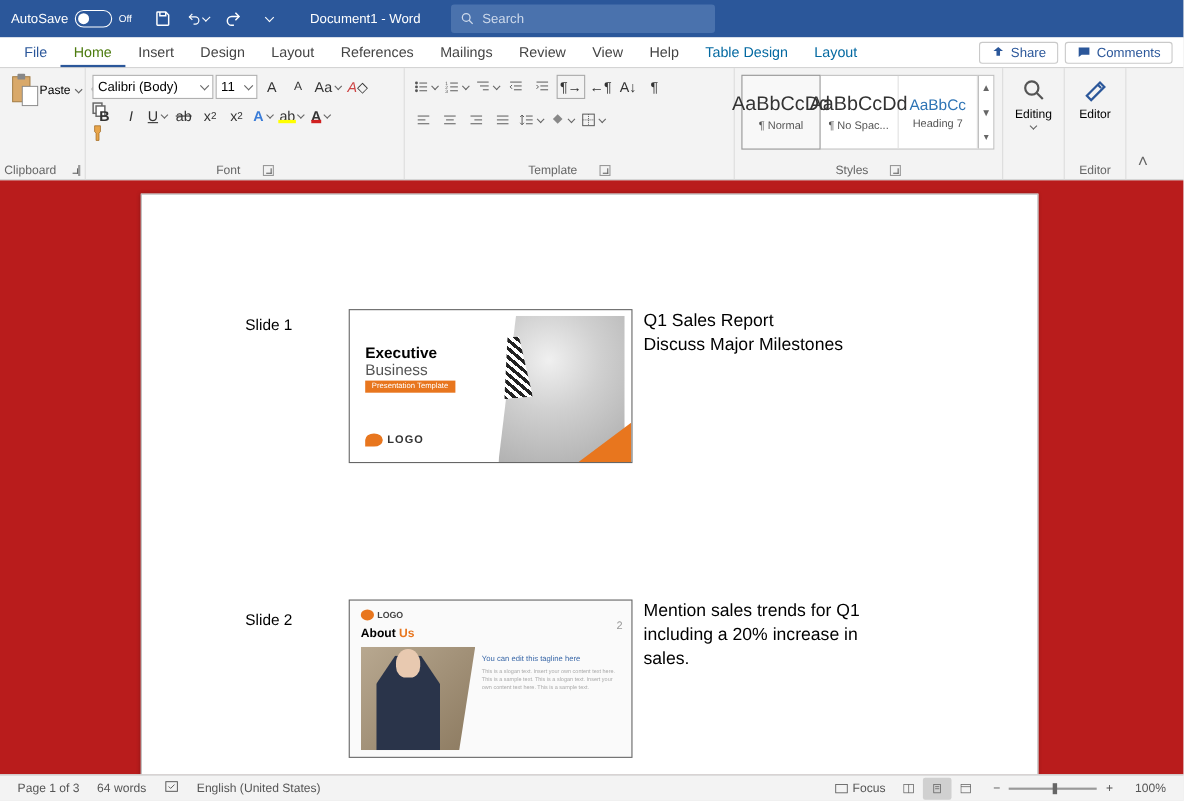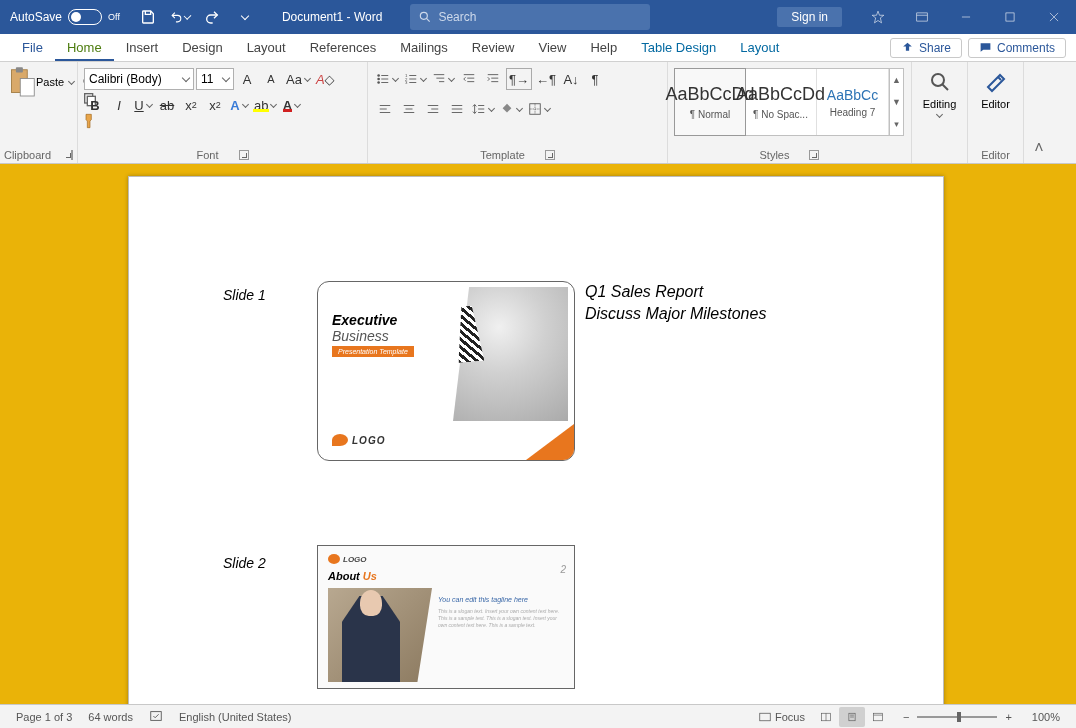--- a/index.html
+++ b/index.html
@@ -88,28 +88,28 @@
 
 .editing-group { width: 56px; }
 .editor-group { width: 56px; }
 .big-btn { display: flex; flex-direction: column; align-items: center; cursor: pointer; padding-top: 6px; gap: 4px; width: 100%; }
 .big-btn svg { width: 24px; height: 24px; }
 .big-btn .lbl { font-size: 11px; }
 
 .collapse-ribbon { width: 30px; display: flex; align-items: flex-end; justify-content: center; padding-bottom: 6px; cursor: pointer; color: #666; }
 
 
-.doc-area { position: absolute; top: 164px; left: 0; right: 0; bottom: 24px; background: #eab308; overflow: hidden; font-style: italic; }
+.doc-area { position: absolute; top: 164px; left: 0; right: 0; bottom: 24px; background: #b91c1c; overflow: hidden; }
 .page { position: absolute; left: 128px; top: 12px; width: 816px; height: 620px; background: #fff; box-shadow: 0 0 4px rgba(0,0,0,0.3); border: 1px solid #bcbcbc; }
 .slide-label { font-size: 14px; color: #000; position: absolute; }
 .thumb { border: 1px solid #666; position: absolute; background: #fff; overflow: hidden; }
 .notes { position: absolute; font-size: 16px; color: #000; line-height: 22px; }
 
 
-.thumb1 { width: 258px; height: 180px; border-radius: 12px; }
+.thumb1 { width: 258px; height: 140px; }
 .thumb1 .orange-tri { position: absolute; right: 0; bottom: 0; width: 48px; height: 36px; background: #e8761e; clip-path: polygon(100% 0, 100% 100%, 0 100%); }
 .thumb1 .title1 { position: absolute; left: 14px; top: 30px; font-weight: bold; font-size: 14px; }
 .thumb1 .title2 { position: absolute; left: 14px; top: 46px; font-size: 14px; color: #555; }
 .thumb1 .subtitle { position: absolute; left: 14px; top: 64px; background: #e8761e; color: #fff; font-size: 7px; padding: 2px 6px; }
 .thumb1 .logo { position: absolute; left: 14px; bottom: 14px; display: flex; align-items: center; gap: 4px; }
 .thumb1 .logo-icon { width: 16px; height: 12px; background: #e8761e; border-radius: 50% 50% 50% 0; }
 .thumb1 .logo-text { font-size: 10px; font-weight: bold; letter-spacing: 1px; color: #333; }
 .thumb1 .suit { position: absolute; left: 135px; top: 5px; width: 115px; height: 134px; background: radial-gradient(circle at 40% 30%, #f0f0f0 0%, #d0d0d0 40%, #aaa 100%); clip-path: polygon(14% 0, 100% 0, 100% 100%, 0 100%); }
 .thumb1 .tie { position: absolute; left: 138px; top: 24px; width: 26px; height: 56px; background: repeating-linear-gradient(45deg, #222 0, #222 3px, #fff 3px, #fff 6px); transform: rotate(-5deg); clip-path: polygon(30% 0, 70% 0, 100% 100%, 0 100%); }
 
@@ -172,50 +172,20 @@
   </div>
   <div class="doc-title">Document1 - Word</div>
   <div class="search-box">
     <svg viewBox="0 0 24 24" fill="none" stroke-width="2">
         <circle cx="10" cy="10" r="6"></circle>
         <line x1="20" y1="20" x2="14.5" y2="14.5"></line>
       </svg>
     <span>Search</span>
   </div>
   <div class="spacer"></div>
-  <div class="right-btns">
-    <div class="signin">Sign in</div>
-    <div class="wnd-btn">
-        <svg viewBox="0 0 24 24">
-          <path d="M12 2l2.5 7H22l-6 4.5L18 22l-6-4-6 4 2-8.5L2 9h7.5z"></path>
-        </svg>
-      </div>
-    <div class="wnd-btn">
-        <svg viewBox="0 0 24 24">
-          <rect x="3" y="5" width="18" height="14"></rect>
-          <line x1="3" y1="9" x2="21" y2="9"></line>
-        </svg>
-      </div>
-    <div class="wnd-btn">
-        <svg viewBox="0 0 24 24">
-          <line x1="5" y1="12" x2="19" y2="12"></line>
-        </svg>
-      </div>
-    <div class="wnd-btn">
-        <svg viewBox="0 0 24 24">
-          <rect x="5" y="5" width="14" height="14"></rect>
-        </svg>
-      </div>
-    <div class="wnd-btn">
-        <svg viewBox="0 0 24 24">
-          <line x1="5" y1="5" x2="19" y2="19"></line>
-          <line x1="19" y1="5" x2="5" y2="19"></line>
-        </svg>
-      </div>
-  </div>
 </div>
 
 <div class="ribbon-tabs">
   <div class="tab file">File</div>
   <div class="tab active">Home</div>
   <div class="tab">Insert</div>
   <div class="tab">Design</div>
   <div class="tab">Layout</div>
   <div class="tab">References</div>
   <div class="tab">Mailings</div>
@@ -524,20 +494,21 @@
         <div class="logo2-text">LOGO</div>
       </div>
       <div class="pagenum">2</div>
       <div class="about"><span>About</span><span class="us"> Us</span></div>
       <div class="photo"></div>
       <div class="person"></div>
       <div class="head"></div>
       <div class="tagline">You can edit this tagline here</div>
       <div class="body-text">This is a slogan text. Insert your own content text here. This is a sample text. This is a slogan text. Insert your own content text here. This is a sample text.</div>
     </div>
+    <div class="notes" style="left:456px;top:368px;width:240px"><span>Mention sales trends for Q1 including a 20% increase in sales.</span></div>
 
   </div>
 </div>
 
 <div class="statusbar">
   <div>Page 1 of 3</div>
   <div>64 words</div>
   <div><svg width="14" height="14" viewBox="0 0 16 16" fill="none" stroke="#555">
         <rect x="2" y="3" width="12" height="10"></rect>
         <path d="M5 8l2 2 4-4"></path>

